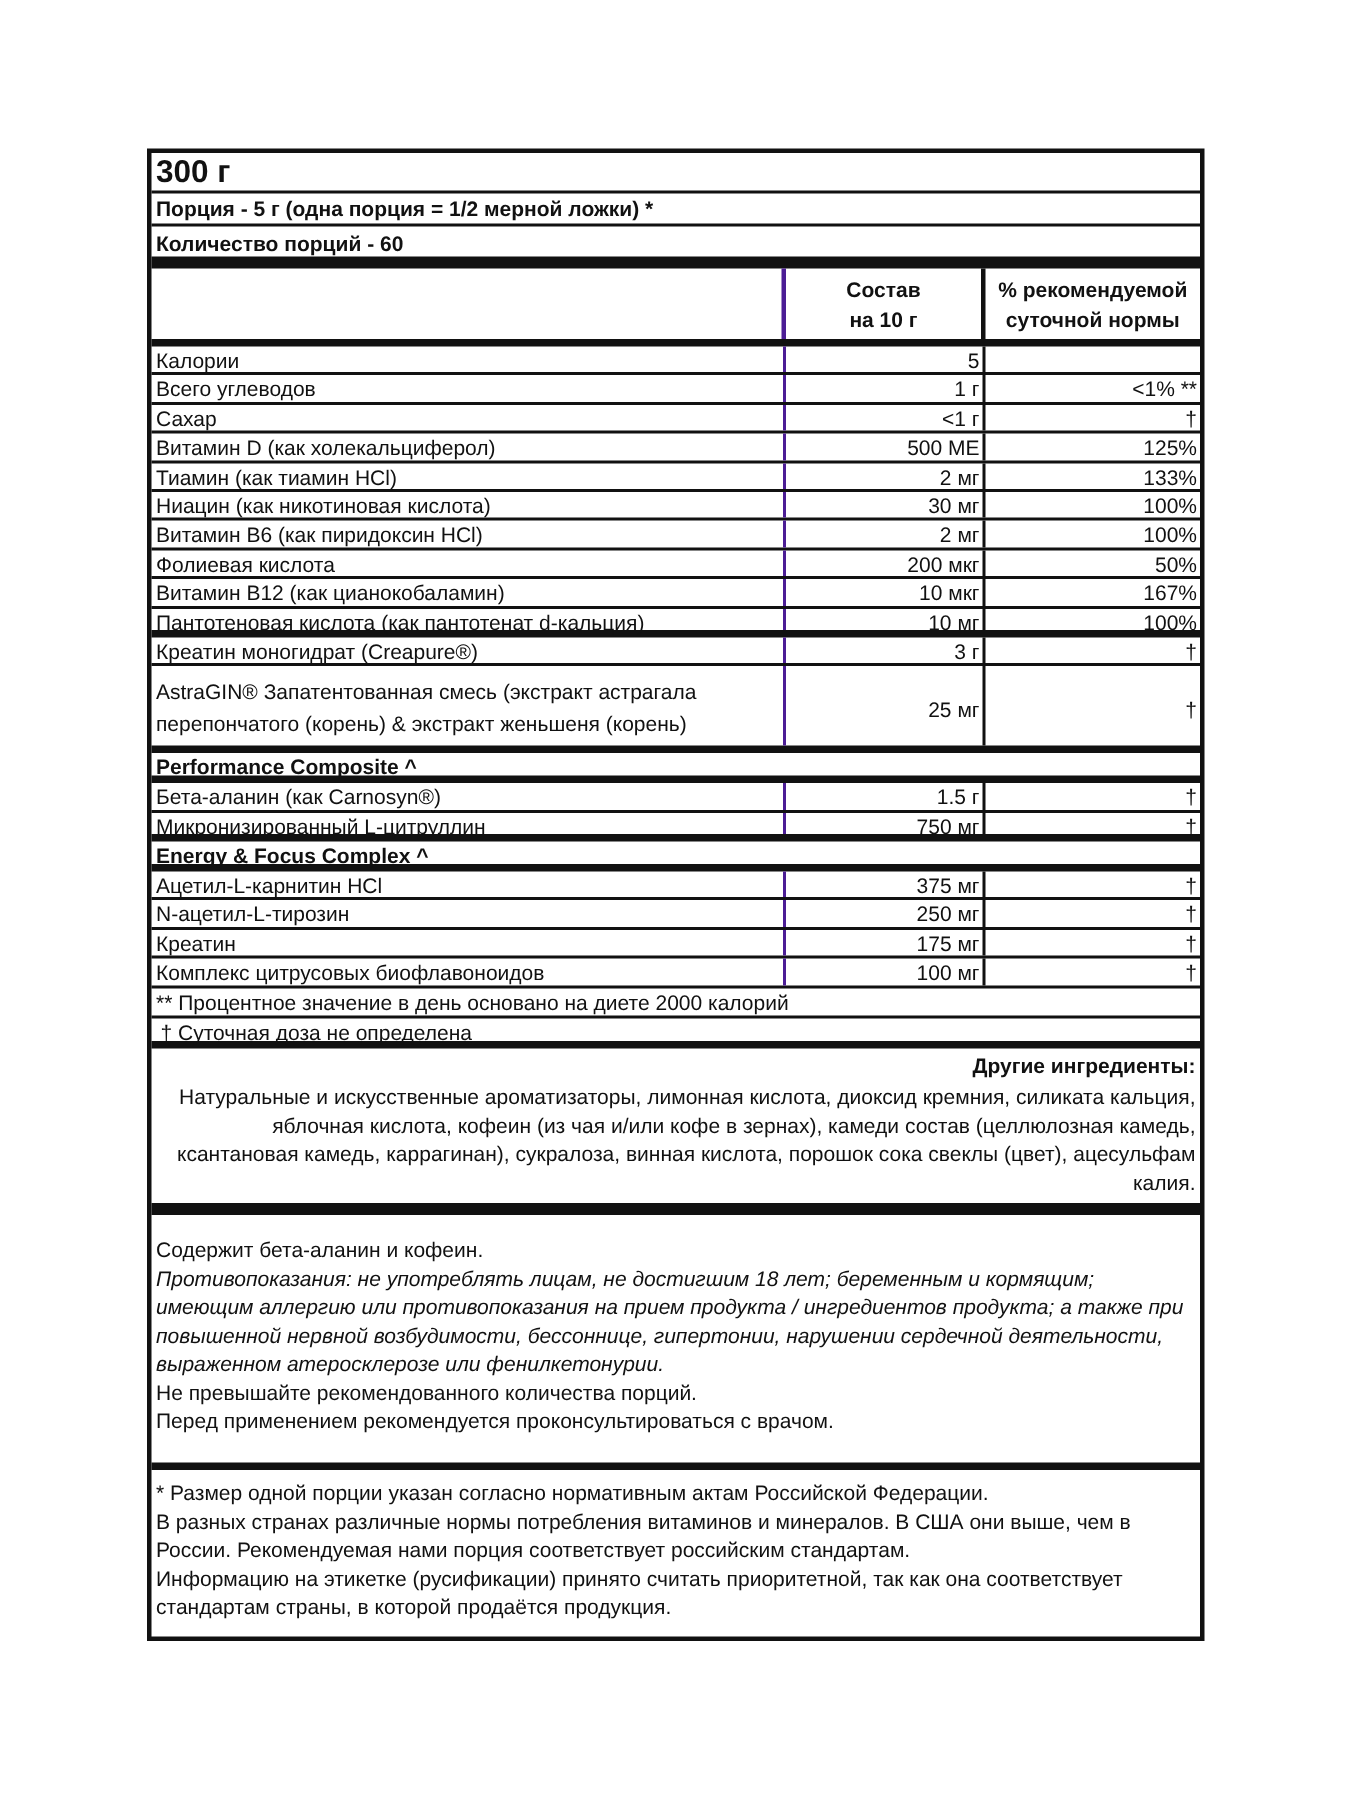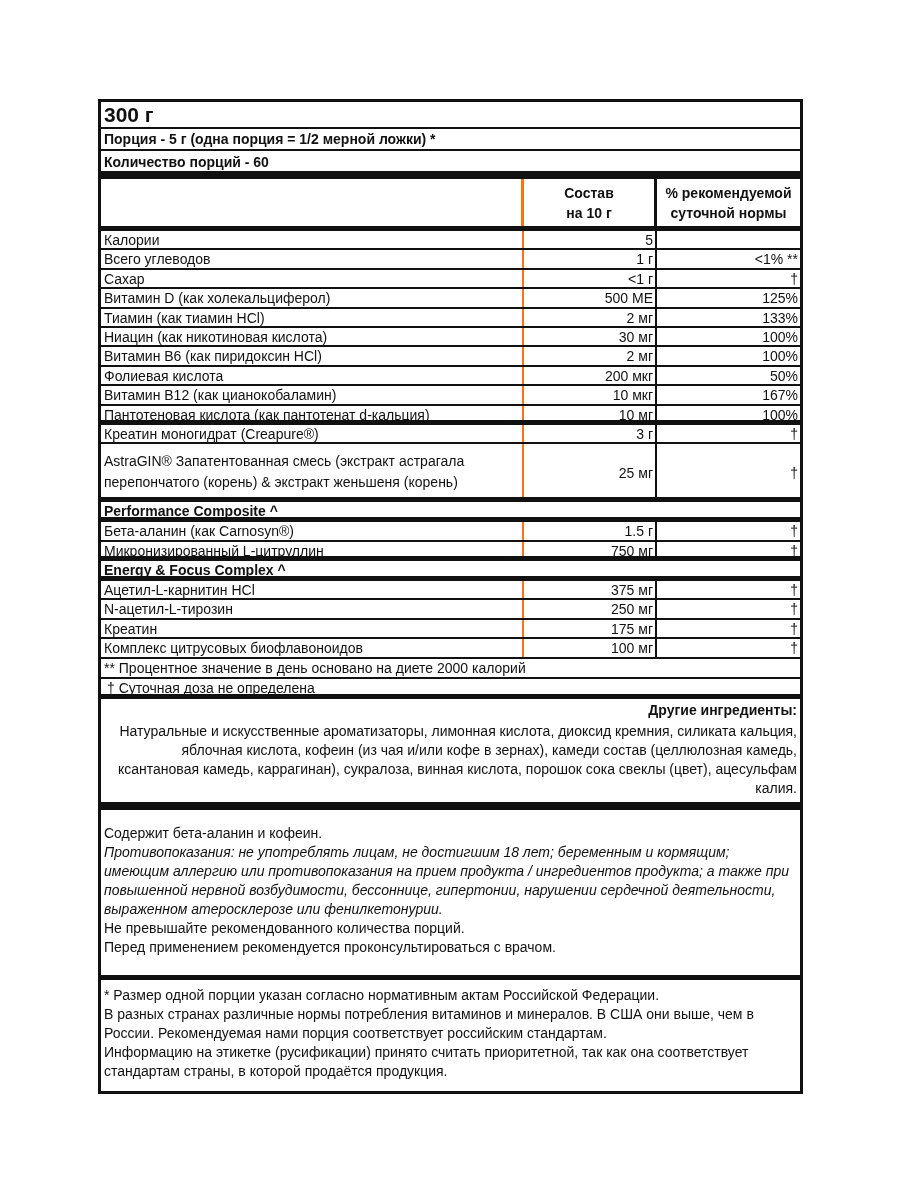--- a/index.html
+++ b/index.html
@@ -4,21 +4,21 @@
 <style>
   html, body { margin: 0; padding: 0; background: #ffffff; }
   body { width: 900px; height: 1200px; position: relative; font-family: "Liberation Sans", sans-serif; color: #111; }
   .label { position: absolute; left: 98px; top: 99px; width: 705px; border: 3px solid #111; box-sizing: border-box; }
   .row { border-bottom: 2px solid #111; box-sizing: border-box; display: flex; }
   .row.thick { border-bottom-width: 5px; }
   .row.xthick { border-bottom-width: 8px; }
   .title { font-size: 21px; font-weight: bold; height: 27px; line-height: 26px; padding-left: 3px; }
   .info { font-size: 14px; font-weight: bold; height: 22px; line-height: 20px; padding-left: 3px; }
   .info.tall { height: 28px; line-height: 22px; }
-  .c1 { width: 423px; border-right: 2px solid #f97316; box-sizing: border-box; padding-left: 3px; }
+  .c1 { width: 423px; border-right: 2px solid #4c1d95; box-sizing: border-box; padding-left: 3px; }
   .c2 { width: 133px; border-right: 2px solid #111; box-sizing: border-box; text-align: right; padding-right: 2px; }
   .c3 { flex: 1; text-align: right; padding-right: 2px; box-sizing: border-box; }
   .head { height: 52px; font-size: 14px; font-weight: bold; }
   .head .c2, .head .c3 { text-align: center; display: flex; flex-direction: column; justify-content: center; line-height: 20px; padding: 0; }
   .head .c2 { border-right-width: 3px; }
   .head .c1 { border-right-width: 3px; }
   .nrow { height: 19.4px; font-size: 14px; line-height: 18px; }
   .nrow.double { height: 58px; }
   .nrow.double .c1 { line-height: 21px; padding-top: 7px; }
   .nrow.double .c2, .nrow.double .c3 { line-height: 58px; }

